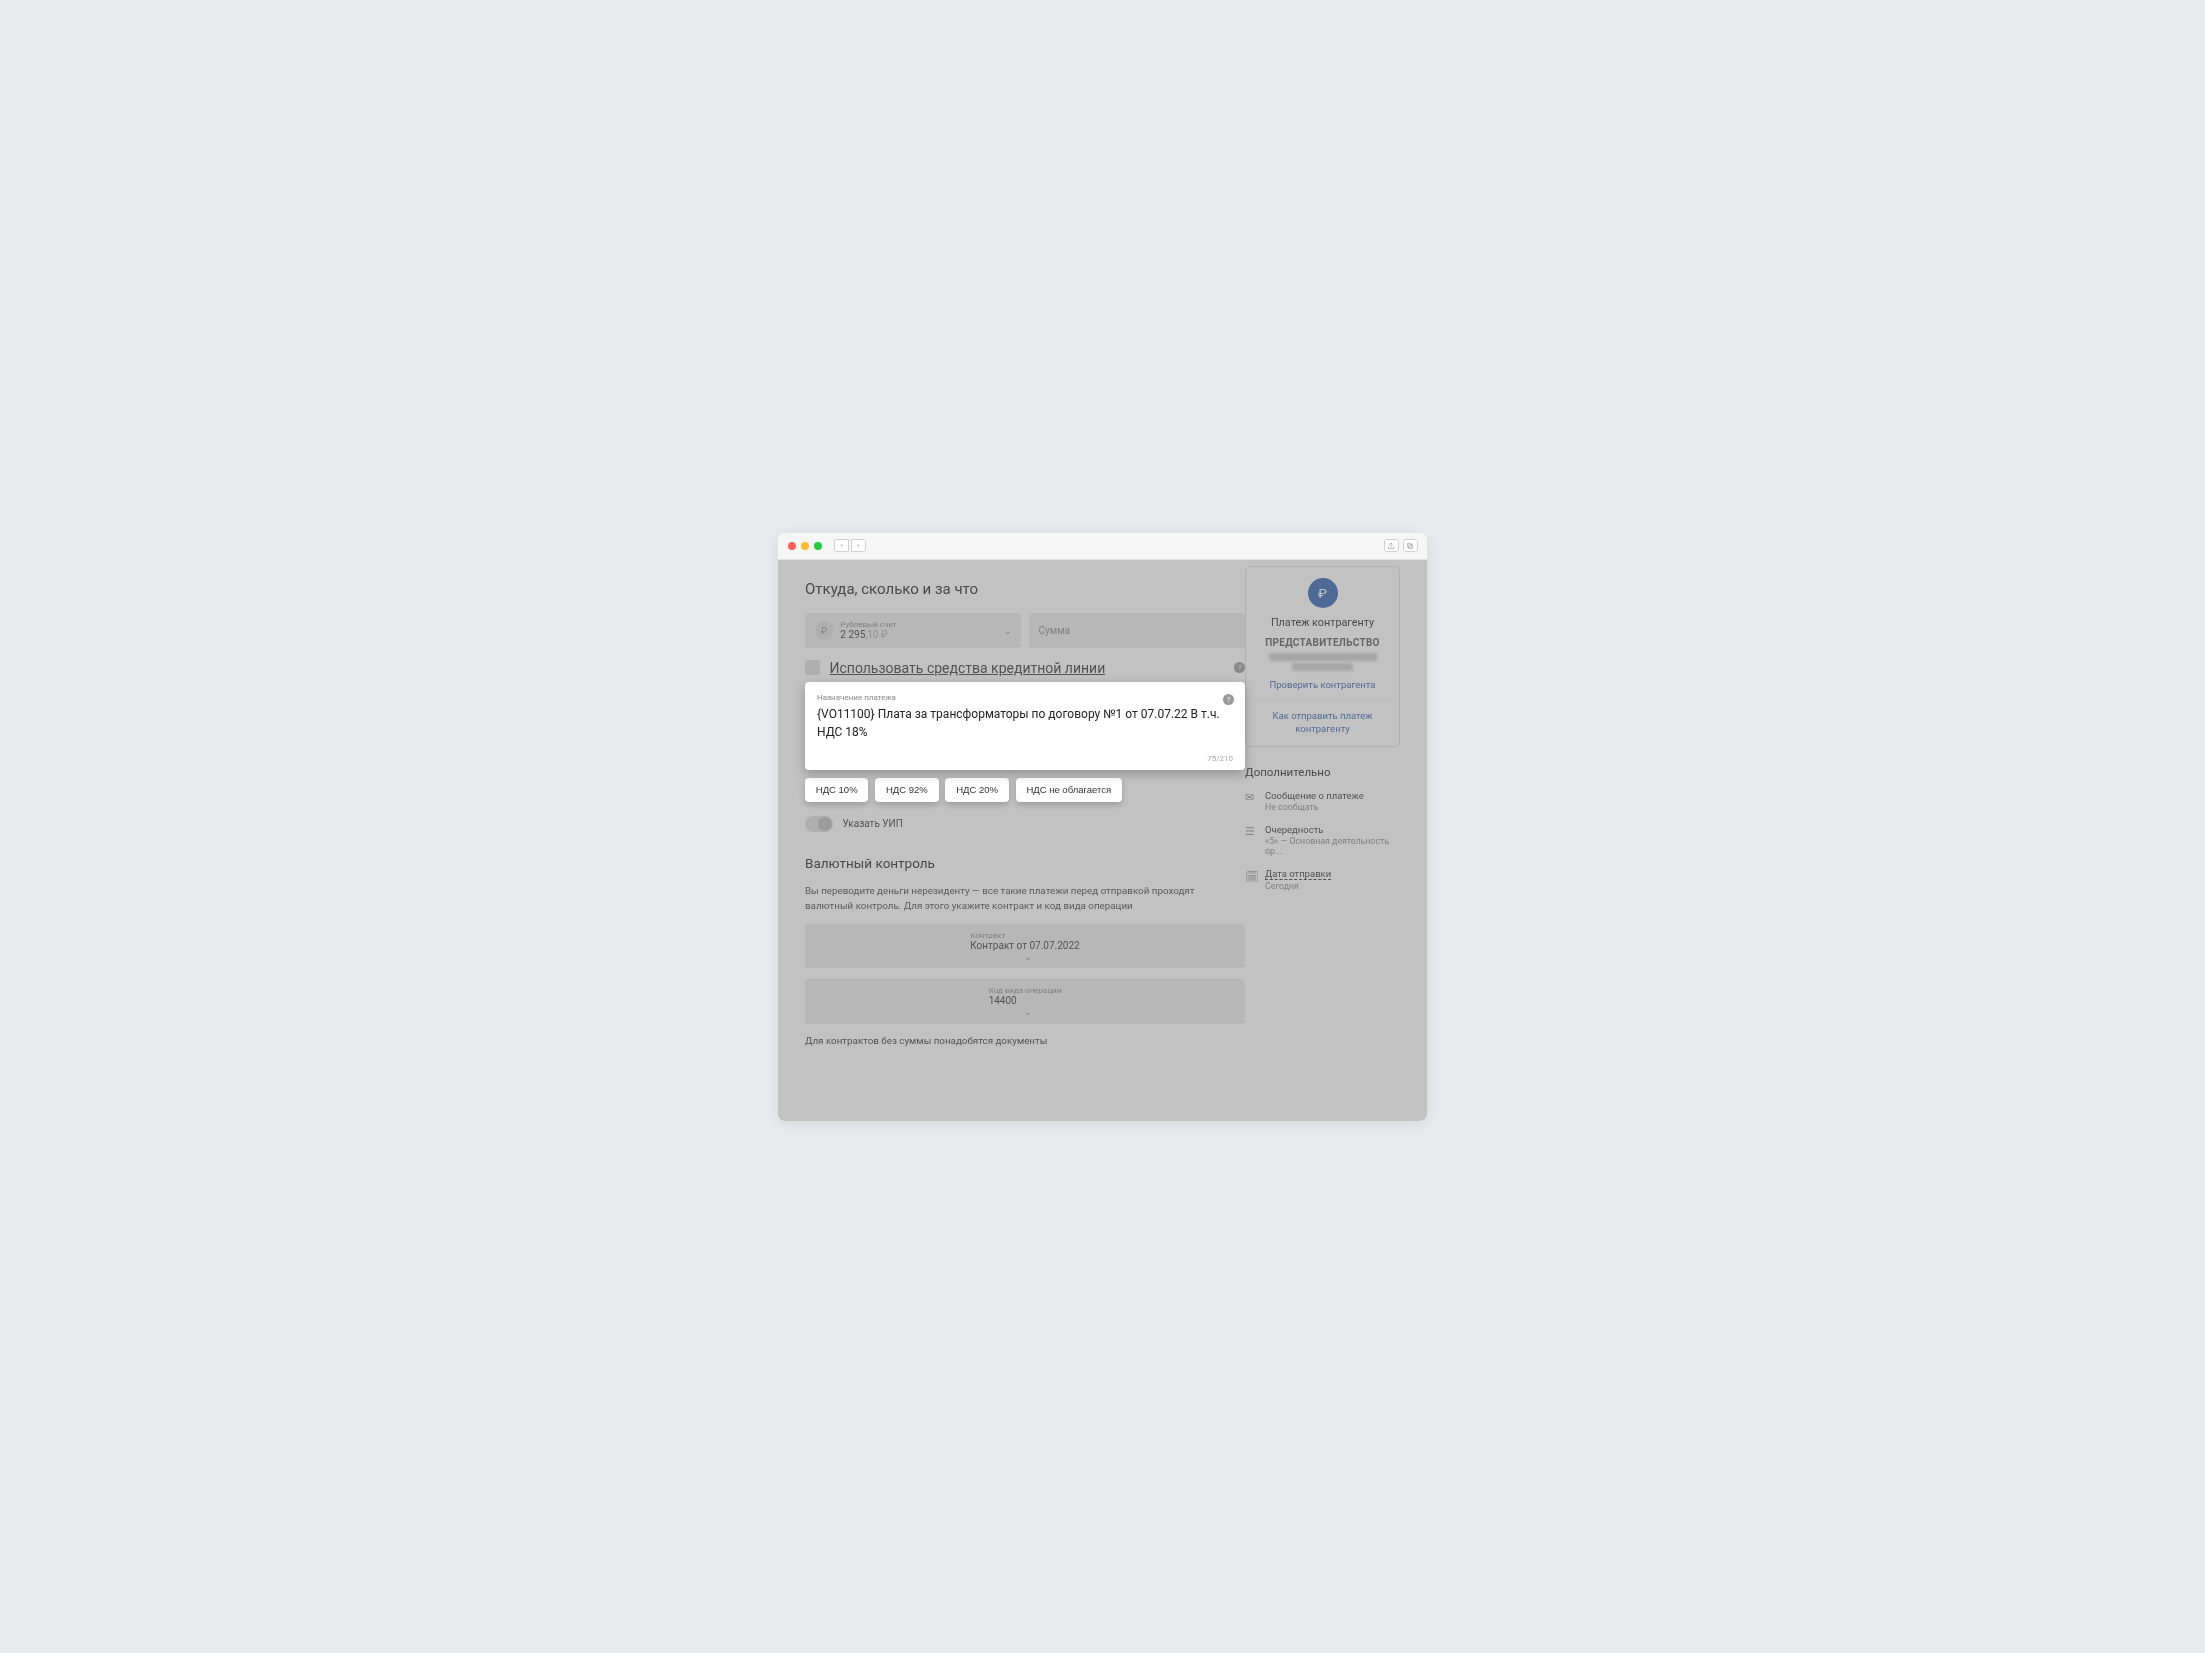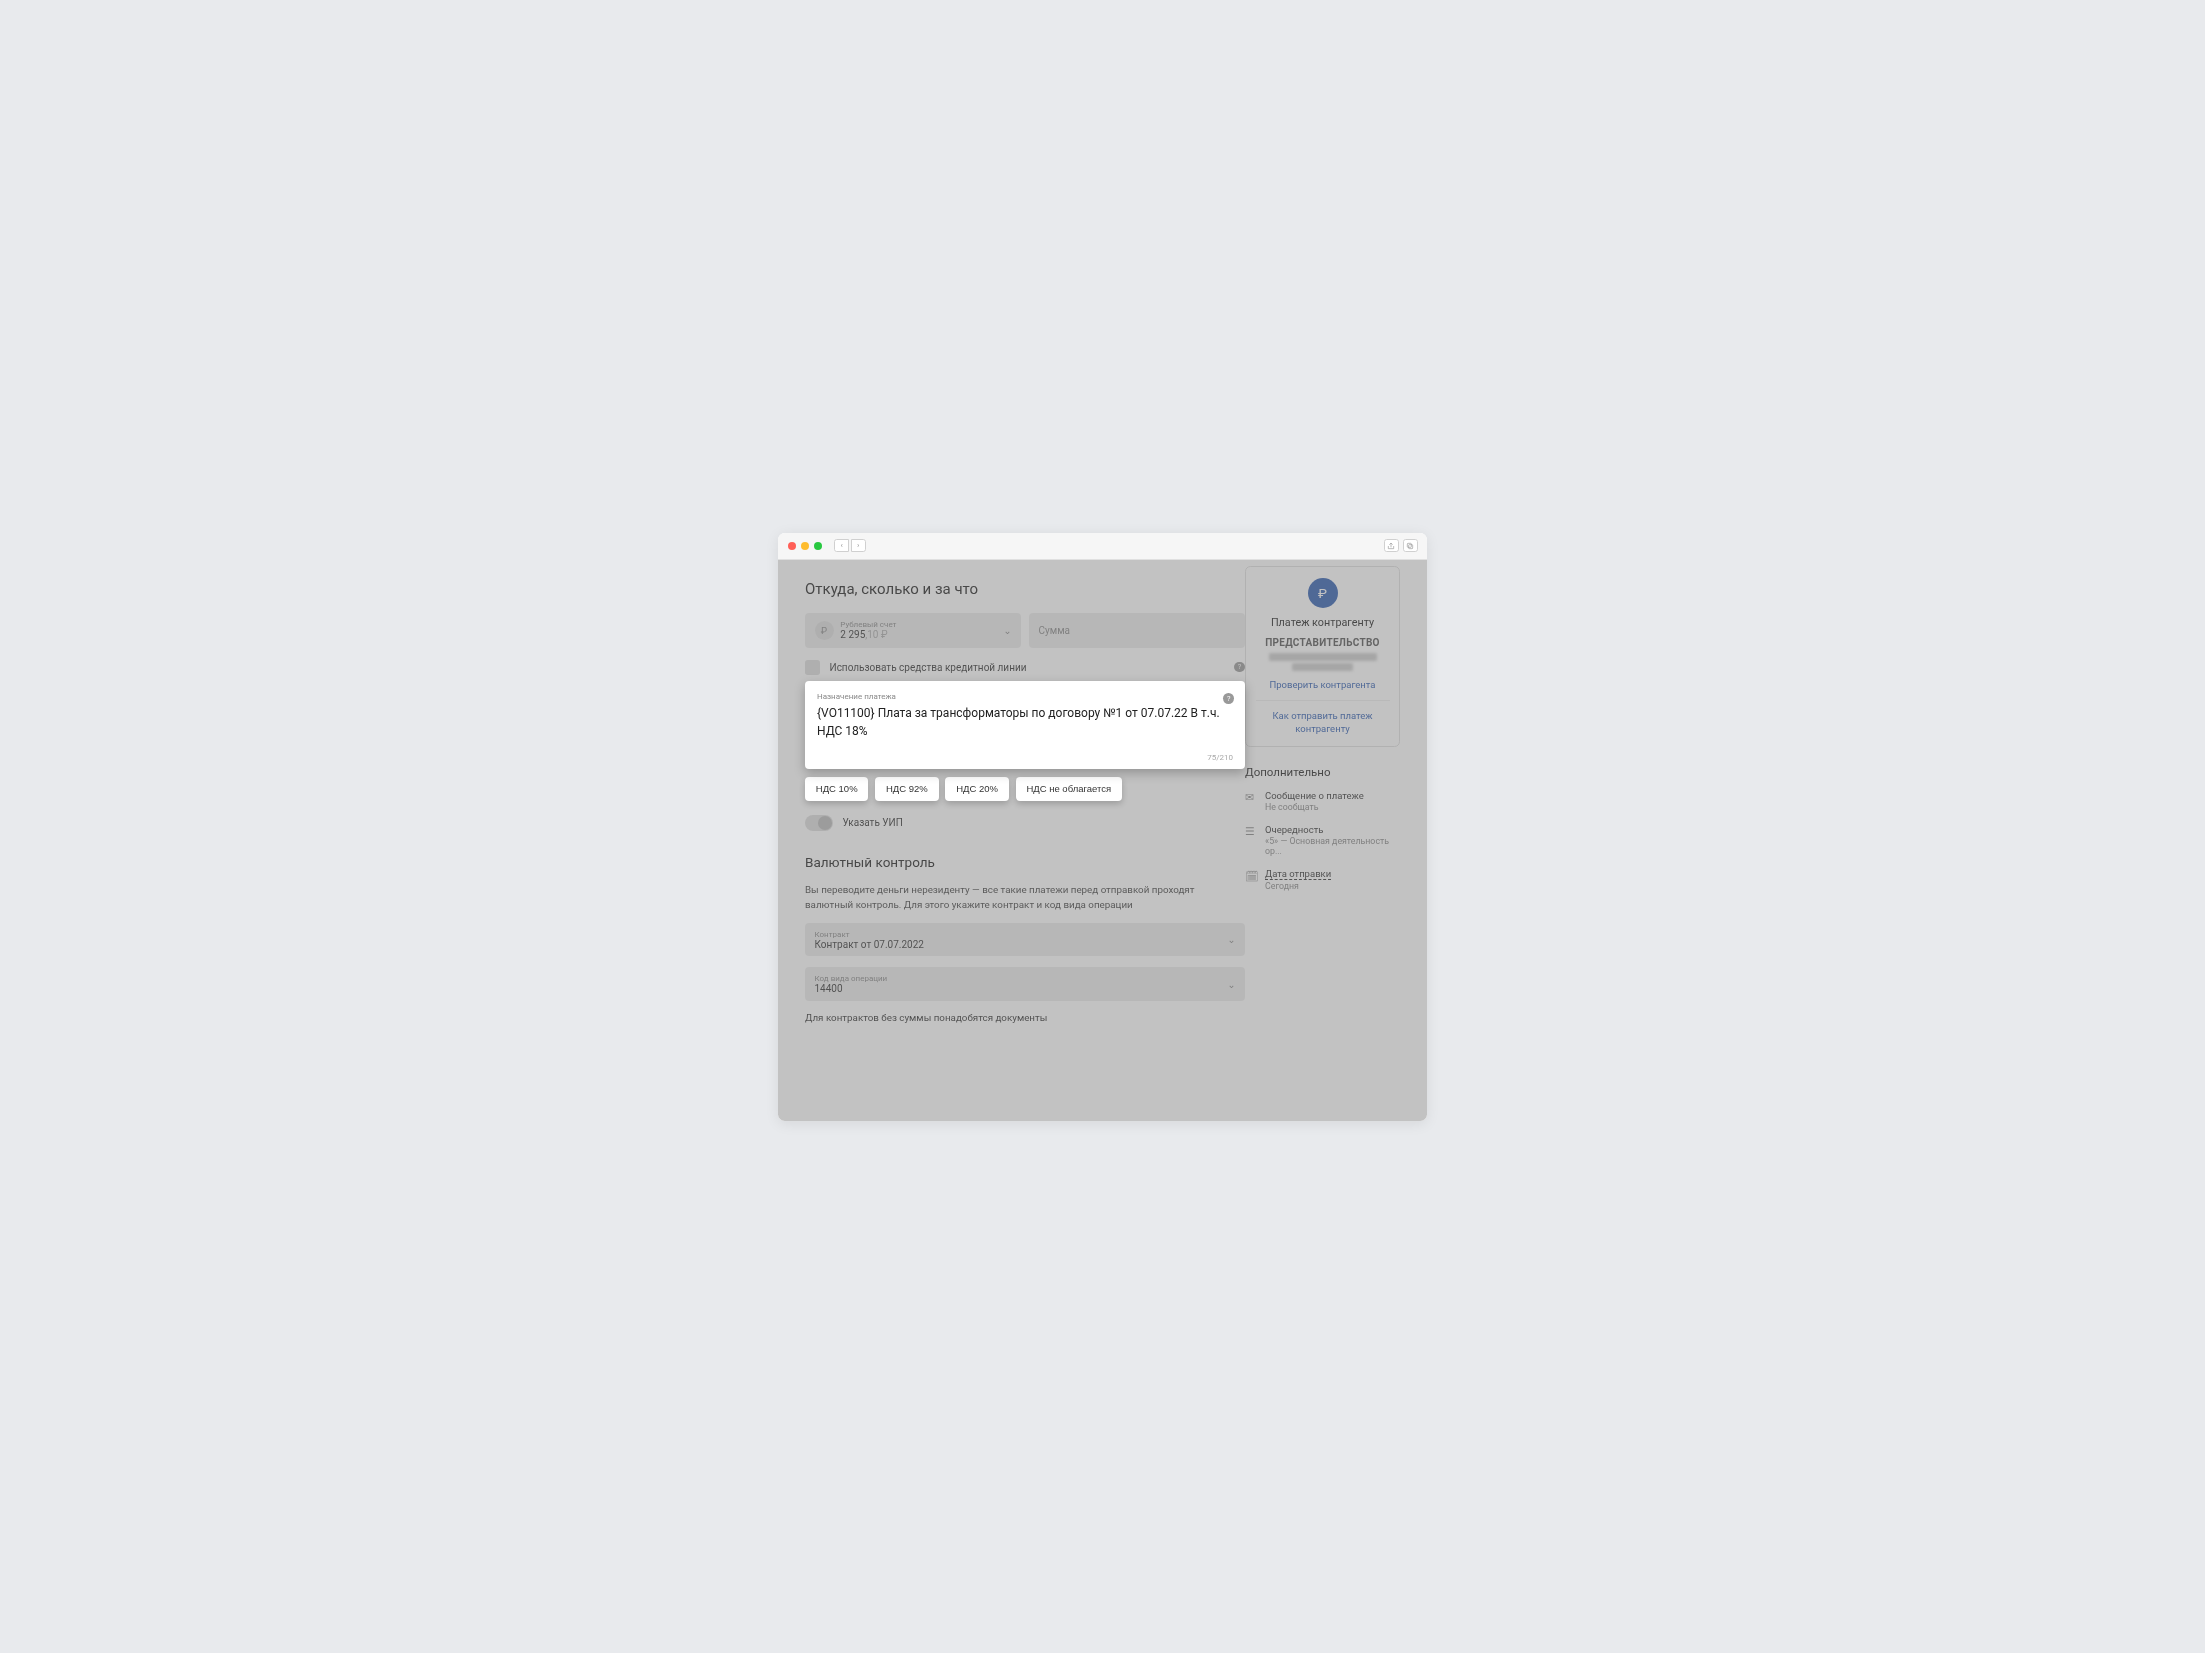--- a/index.html
+++ b/index.html
@@ -84,21 +84,21 @@
   color: #888; font-size: 9.5px; margin-right: 6.8px;
 }
 .field-body { flex: 1; }
 .field-label { font-size: 8px; color: #888; }
 .field-value { font-size: 10px; color: #333; }
 .field-value .dim { color: #aaa; }
 .chev { color: #888; font-size: 9.5px; margin-left: 5.4px; }
 
 .chkrow { display: flex; align-items: center; gap: 9.5px; margin-bottom: 6.8px; }
 .chkbox { width: 15px; height: 15px; border-radius: 2.7px; background: #ddd; }
-.chktext { font-size: 10px; color: #333; flex: 1; }
+.chktext { font-size: 14px; color: #333; flex: 1; text-decoration: underline; }
 .helpico {
   width: 10.8px; height: 10.8px; border-radius: 50%; background: #999;
   color: #fff; font-size: 7.4px; display: flex; align-items: center; justify-content: center;
 }
 
 .popover-area {
   position: relative;
   z-index: 5;
   margin-bottom: 13.5px;
 }
@@ -129,21 +129,21 @@
 .toggle::after {
   content: ""; position: absolute; right: 1.4px; top: 1.4px;
   width: 13.5px; height: 13.5px; border-radius: 50%; background: #bbb;
 }
 .toggletext { font-size: 10px; color: #333; }
 
 .para { font-size: 9.8px; color: #444; line-height: 1.55; }
 .selectfield {
   background: #ececec; border-radius: 4px;
   padding: 6.8px 9.5px; margin-top: 10.8px;
-  display: flex; align-items: center;
+  display: flex; align-items: center; flex-direction: column;
 }
 .sf-body { flex: 1; }
 .sf-label { font-size: 8px; color: #888; }
 .sf-value { font-size: 10px; color: #333; }
 
 .bullets { margin: 10.8px 0 0 13.5px; }
 .bullets li { font-size: 9.8px; color: #333; line-height: 1.55; margin-bottom: 6.8px; }
 .bullets li::marker { color: #bbb; }
 
 .note { font-size: 9.8px; color: #333; margin-top: 10.8px; }

